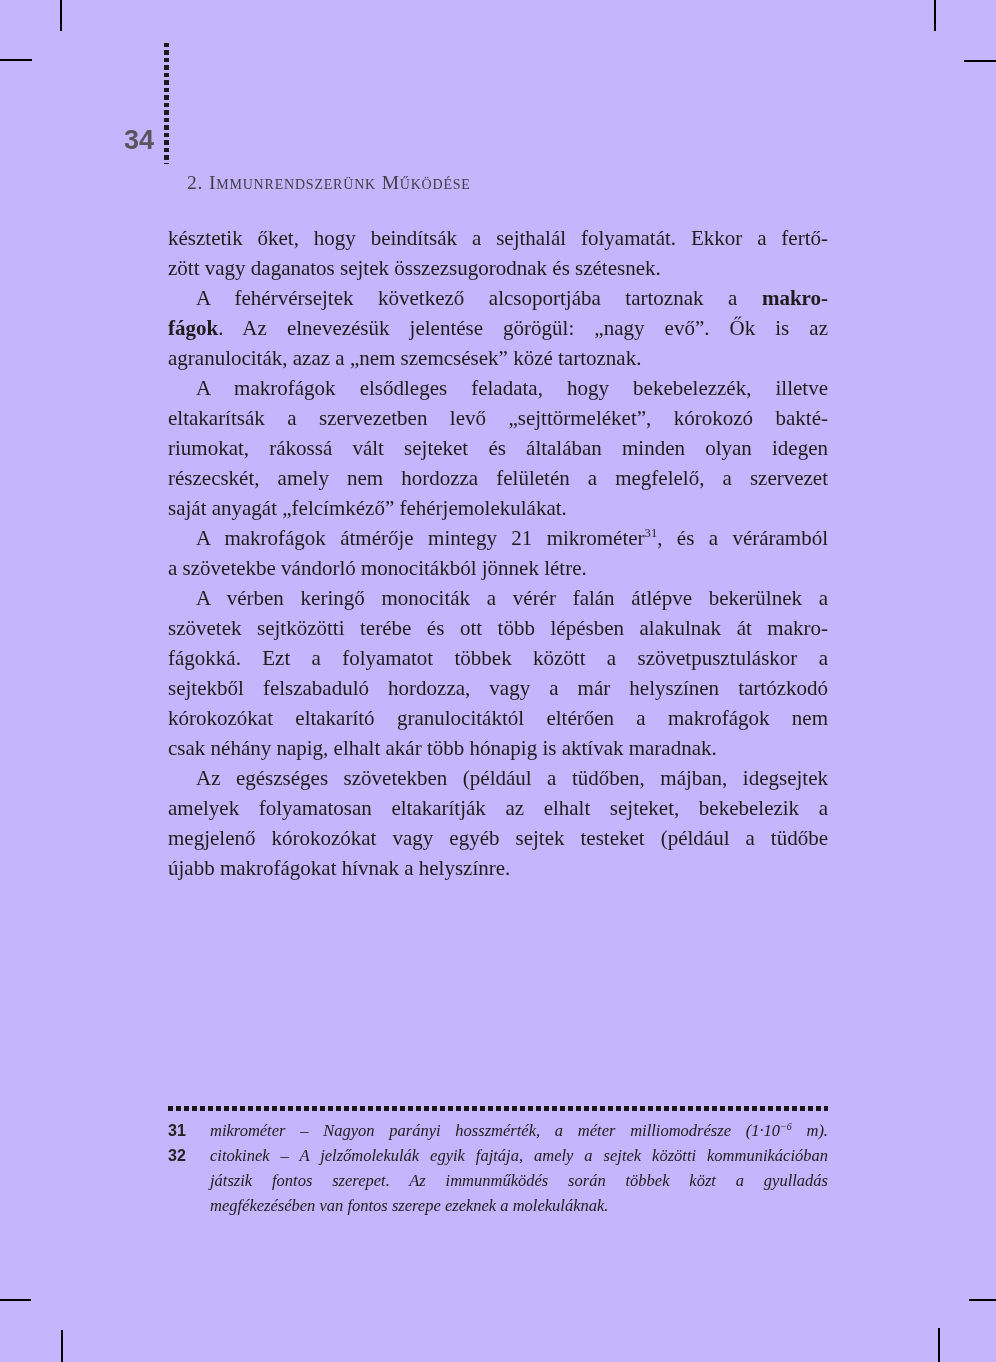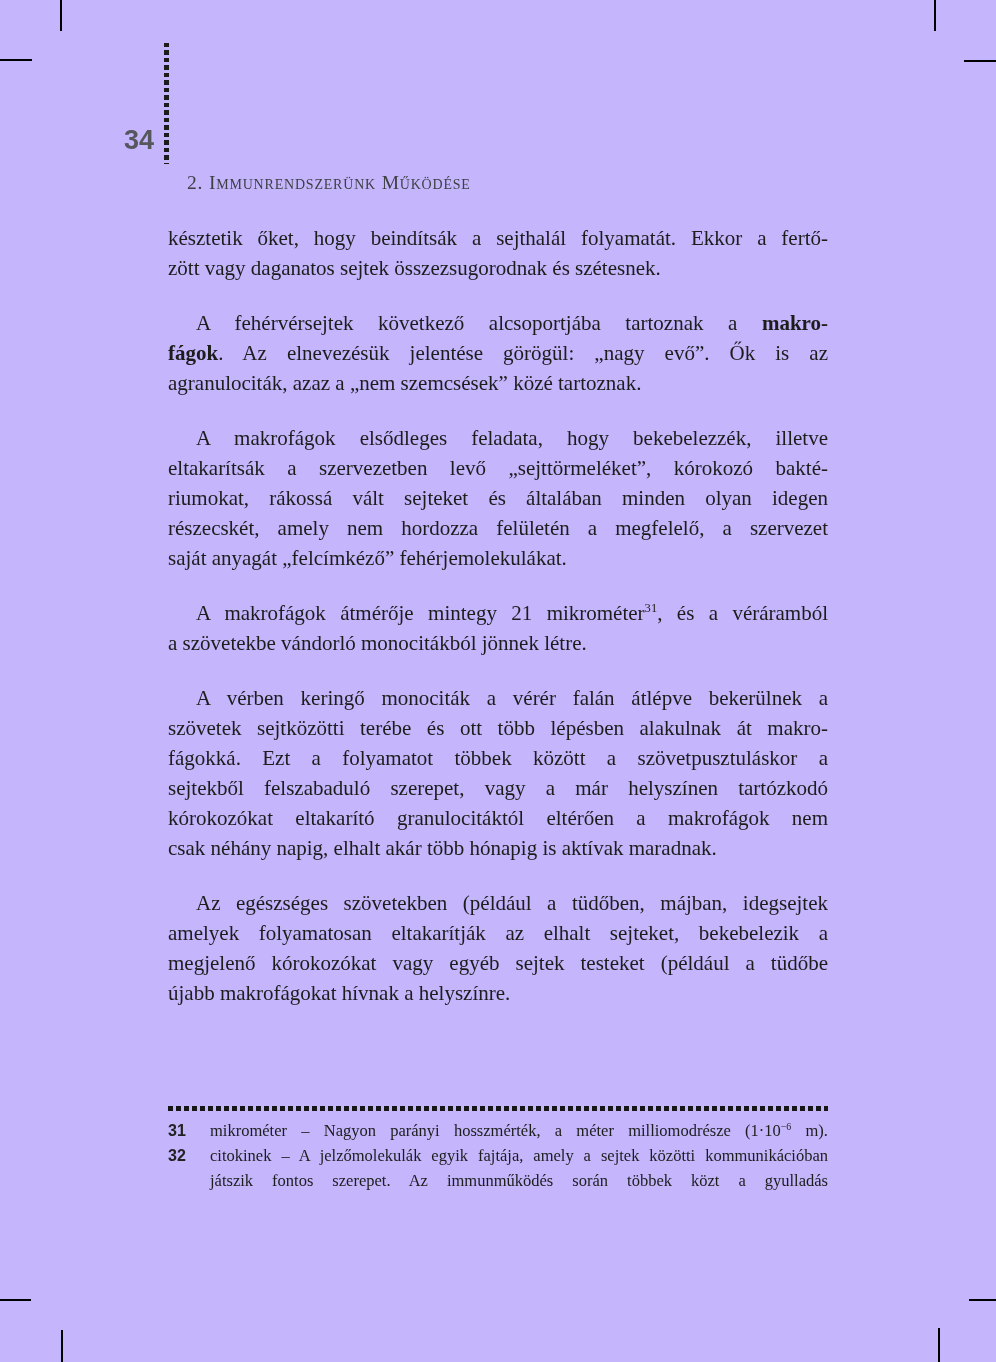--- a/index.html
+++ b/index.html
@@ -52,42 +52,42 @@
     position:absolute; left:168px; top:223px; width:660px;
     font-size:21px;
   }
   .line {
     line-height:30px;
     text-align:justify;
     text-align-last:justify;
     white-space:normal;
   }
   .line.last { text-align:left; text-align-last:left; }
-  .line.indent { text-indent:28px;margin-top:25px; }
+  .line.indent { text-indent:28px; }
   .bold { font-weight:bold; }
   sup { font-size:0.60em; line-height:0; vertical-align:super; letter-spacing:0; }
 
   
   .fn-rule {
     position:absolute; left:168px; top:1106px;
     width:660px; height:4.5px;
     background:repeating-linear-gradient(to right, #161616 0 5px, transparent 5px 8px);
   }
   .footnotes {
     position:absolute; left:168px; top:1118px; width:660px;
     font-size:16.5px;
   }
   .fn { display:flex; align-items:flex-start; }
   .fn-num {
     flex:0 0 26px; margin-right:16px;
     font-family:"Liberation Sans", sans-serif;
     font-weight:bold; font-size:16px; line-height:25px;
     color:#222;
   }
-  .fn-body { flex:1 1 auto; min-width:0; }
+  .fn-body { flex:1 1 auto; min-width:0;font-style:italic; }
   .fn-line {
     line-height:25px;
     text-align:justify;
     text-align-last:justify;
   }
   .fn-line.last { text-align:left; text-align-last:left; }
 </style>
 </head>
 <body>
 
@@ -124,21 +124,21 @@
         <div class="line last"><span>saját anyagát „felcímkéző” fehérjemolekulákat.</span></div>
       </div>
       <div class="para">
         <div class="line indent"><span>A makrofágok átmérője mintegy 21 mikrométer</span><sup>31</sup><span>, és a véráramból</span></div>
         <div class="line last"><span>a szövetekbe vándorló monocitákból jönnek létre.</span></div>
       </div>
       <div class="para">
         <div class="line indent"><span>A vérben keringő monociták a vérér falán átlépve bekerülnek a</span></div>
         <div class="line"><span>szövetek sejtközötti terébe és ott több lépésben alakulnak át makro-</span></div>
         <div class="line"><span>fágokká. Ezt a folyamatot többek között a szövetpusztuláskor a</span></div>
-        <div class="line"><span>sejtekből felszabaduló szerepet, vagy a már helyszínen tartózkodó</span></div>
+        <div class="line"><span>sejtekből felszabaduló hordozza, vagy a már helyszínen tartózkodó</span></div>
       </div>
       <div class="para">
         <div class="line"><span>kórokozókat eltakarító granulocitáktól eltérően a makrofágok nem</span></div>
         <div class="line last"><span>csak néhány napig, elhalt akár több hónapig is aktívak maradnak.</span></div>
       </div>
       <div class="para">
         <div class="line indent"><span>Az egészséges szövetekben (például a tüdőben, májban, idegsejtek</span></div>
         <div class="line"><span>amelyek folyamatosan eltakarítják az elhalt sejteket, bekebelezik a</span></div>
         <div class="line"><span>megjelenő kórokozókat vagy egyéb sejtek testeket (például a tüdőbe</span></div>
         <div class="line last"><span>újabb makrofágokat hívnak a helyszínre.</span></div>
@@ -151,17 +151,18 @@
         <div class="fn-num">31</div>
         <div class="fn-body">
           <div class="fn-line"><span>mikrométer – Nagyon parányi hosszmérték, a méter milliomodrésze (1·10</span><sup>−6</sup><span> m).</span></div>
         </div>
       </div>
       <div class="fn">
         <div class="fn-num">32</div>
         <div class="fn-body">
           <div class="fn-line"><span>citokinek – A jelzőmolekulák egyik fajtája, amely a sejtek közötti kommunikációban</span></div>
           <div class="fn-line"><span>játszik fontos szerepet. Az immunműködés során többek közt a gyulladás</span></div>
+          <div class="fn-line last"><span>megfékezésében van fontos szerepe ezeknek a molekuláknak.</span></div>
         </div>
       </div>
     </section>
 
 </div>
 
 </body></html>

